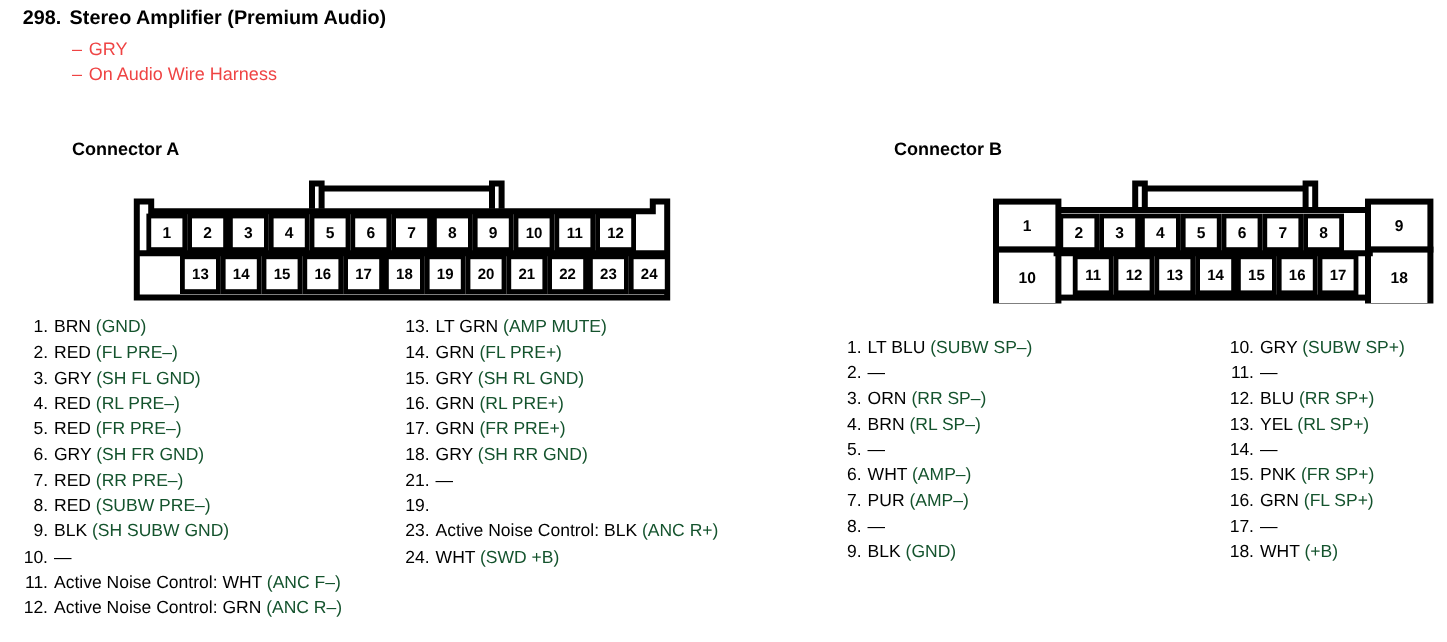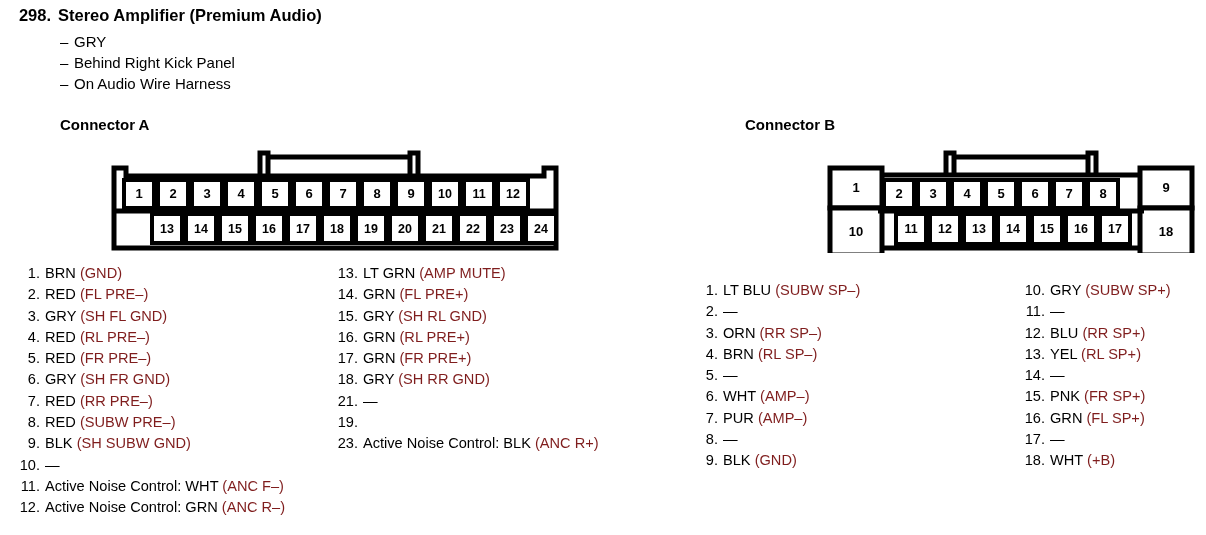--- a/index.html
+++ b/index.html
@@ -28,21 +28,21 @@
     white-space: nowrap;
     text-align: center;
   }
   .title-num { display: inline-block; width: 42px; }
   .title-name { display: inline-block; margin-left: 2px; }
   .sub-list { position: absolute; left: 60px; top: 31px; }
   .sub-item {
     font-size: 15px;
     line-height: 21px;
     white-space: nowrap;
-    color: #000000;
+    color: #ef4444;
   }
   .sub-dash { display: inline-block; width: 14px; }
 
   
   .section-title {
     position: absolute;
     font-size: 15px;
     font-weight: bold;
     white-space: nowrap;
   }
@@ -80,33 +80,32 @@
   .pin-no {
     width: 26px;
     text-align: right;
     flex: 0 0 26px;
     color: #000;
   }
   .pin-body {
     margin-left: 5px;
     color: #000;
   }
-  .sig { color: #7f1d1d; }
+  .sig { color: #14532d; }
   .dash-only { color: #000; letter-spacing: 0px; }
 </style>
 </head>
 <body>
 
 <div id="header">
   <div class="title-row">
     <span class="title-num">298.</span><span class="title-name">Stereo Amplifier (Premium Audio)</span>
   </div>
   <div class="sub-list">
     <div class="sub-item"><span class="sub-dash">–</span><span>GRY</span></div>
-    <div class="sub-item"><span class="sub-dash">–</span><span>Behind Right Kick Panel</span></div>
     <div class="sub-item"><span class="sub-dash">–</span><span>On Audio Wire Harness</span></div>
   </div>
 </div>
 
 <div class="section-title" id="titleA">Connector A</div>
 <div class="section-title" id="titleB">Connector B</div>
 
 <div id="connA-wrap" class="conn-svg">
   <svg width="450" height="105" viewBox="0 0 450 105" xmlns="http://www.w3.org/2000/svg">
 
@@ -311,20 +310,24 @@
       <span class="pin-no">21.</span>
       <span class="pin-body"><span class="dash-only">—</span></span>
     </div>
     <div class="pin-row">
       <span class="pin-no">19.</span>
     </div>
     <div class="pin-row">
       <span class="pin-no">23.</span>
       <span class="pin-body"><span>Active Noise Control: BLK</span> <span class="sig">(ANC R+)</span></span>
     </div>
+    <div class="pin-row">
+      <span class="pin-no">24.</span>
+      <span class="pin-body"><span>WHT</span> <span class="sig">(SWD +B)</span></span>
+    </div>
   </div>
 <div class="pin-col" id="colB1">
     <div class="pin-row">
       <span class="pin-no">1.</span>
       <span class="pin-body"><span>LT BLU</span> <span class="sig">(SUBW SP–)</span></span>
     </div>
     <div class="pin-row">
       <span class="pin-no">2.</span>
       <span class="pin-body"><span class="dash-only">—</span></span>
     </div>

